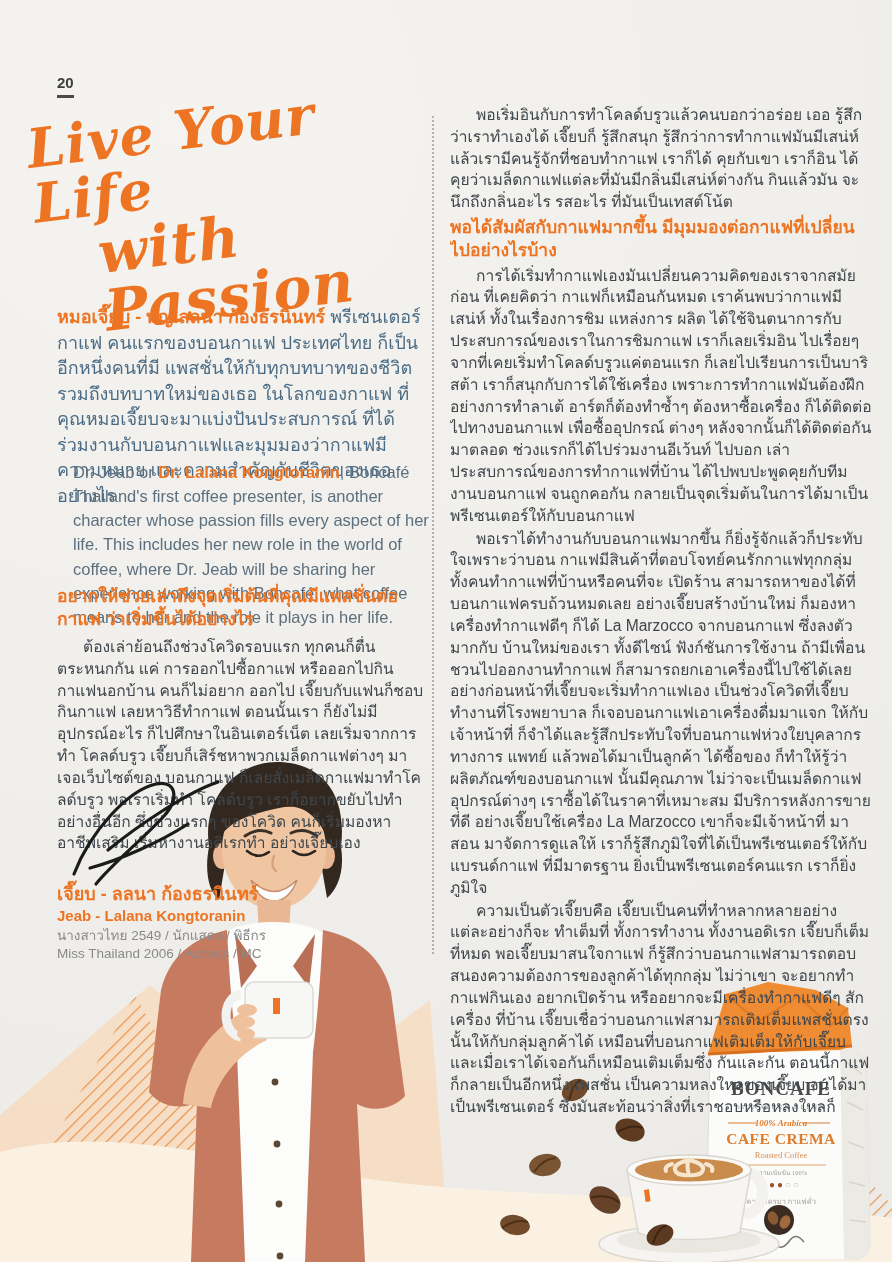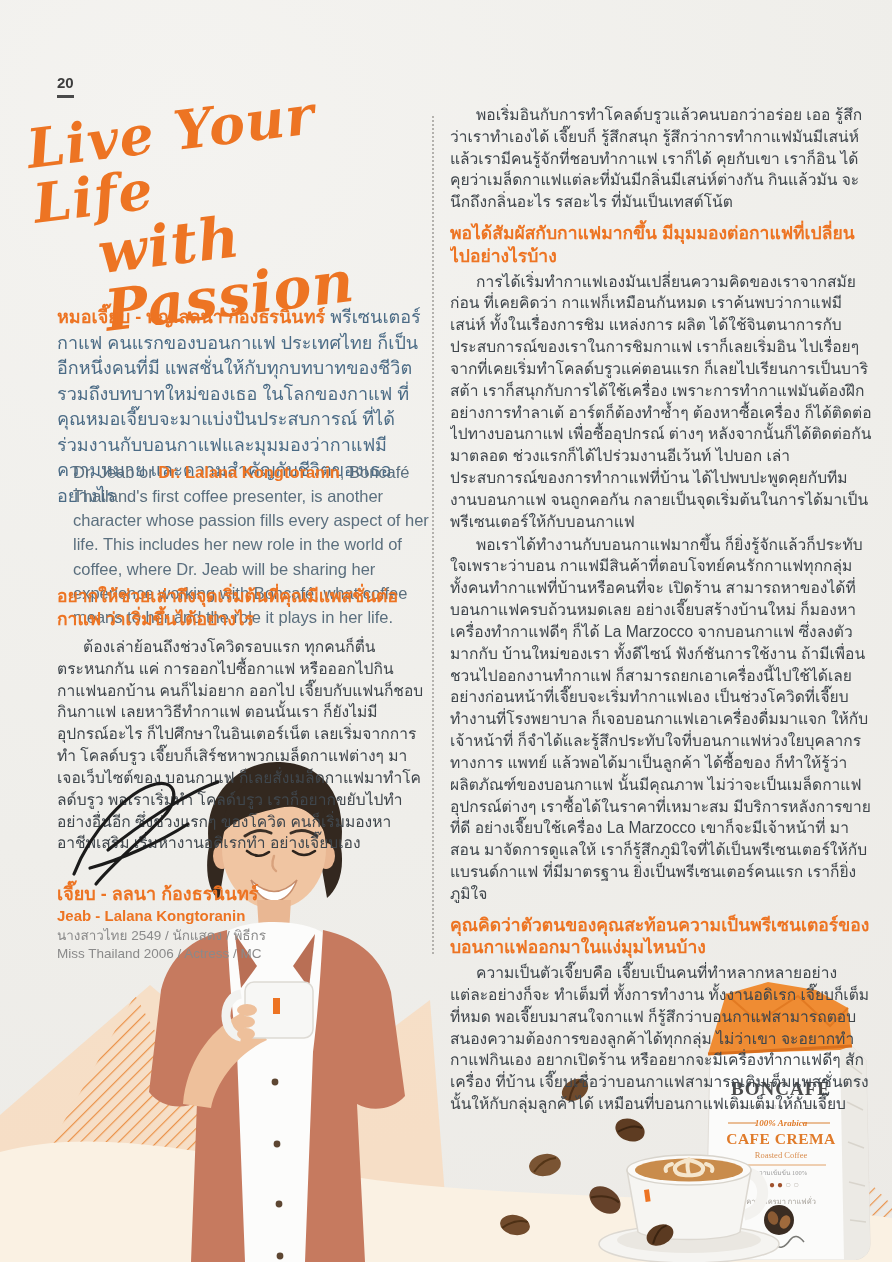--- a/index.html
+++ b/index.html
@@ -30,21 +30,21 @@
   .qhead{color:#ed7423;font-weight:bold;font-size:17.5px;line-height:1.3;}
   .q1h{position:absolute;left:57px;top:585px;width:362px;z-index:6;}
   .q1a{position:absolute;left:57px;top:636px;width:368px;z-index:6;}
   .para{font-size:15.6px;line-height:1.4;color:#3f464c;text-indent:26px;margin:0;}
 
   
   .divider{position:absolute;left:432px;top:116px;height:838px;border-left:2px dotted #b3b1ad;z-index:5;}
 
   
   .rightcol{position:absolute;left:450px;top:104px;width:424px;height:1010px;overflow:hidden;z-index:6;}
-  .rightcol .qhead{margin:9px 0 3px 0;}
+  .rightcol .qhead{margin:3px 0 3px 0;}
   .rightcol .para{margin:0 0 1px 0;}
 
   
   .caption{position:absolute;left:57px;top:882px;width:230px;z-index:7;line-height:1.35;}
   .cap-th{color:#ed7423;font-weight:bold;font-size:18px;}
   .cap-en{color:#ed7423;font-weight:bold;font-size:15px;}
   .cap-role{color:#8a8a8a;font-size:13.5px;}
 
   .sig{position:absolute;left:60px;top:772px;z-index:7;}
   .person{position:absolute;left:105px;top:752px;z-index:3;}
@@ -102,21 +102,20 @@
   <div class="qhead q1h">อยากให้ช่วยเล่าถึงจุดเริ่มต้นที่คุณมีแพสชั่นต่อกาแฟ ว่าเริ่มขึ้นได้อย่างไร</div>
   <p class="para q1a">ต้องเล่าย้อนถึงช่วงโควิดรอบแรก ทุกคนก็ตื่นตระหนกกัน แค่ การออกไปซื้อกาแฟ หรือออกไปกินกาแฟนอกบ้าน คนก็ไม่อยาก ออกไป เจี๊ยบกับแฟนก็ชอบกินกาแฟ เลยหาวิธีทำกาแฟ ตอนนั้นเรา ก็ยังไม่มีอุปกรณ์อะไร ก็ไปศึกษาในอินเตอร์เน็ต เลยเริ่มจากการทำ โคลด์บรูว เจี๊ยบก็เสิร์ชหาพวกเมล็ดกาแฟต่างๆ มาเจอเว็บไซต์ของ บอนกาแฟ ก็เลยสั่งเมล็ดกาแฟมาทำโคลด์บรูว พอเราเริ่มทำ โคลด์บรูว เราก็อยากขยับไปทำอย่างอื่นอีก ซึ่งช่วงแรกๆ ของโควิด คนก็เริ่มมองหาอาชีพเสริม เริ่มหางานอดิเรกทำ อย่างเจี๊ยบเอง</p>
 
   <div class="divider"></div>
 
   <div class="rightcol">
     <p class="para">พอเริ่มอินกับการทำโคลด์บรูวแล้วคนบอกว่าอร่อย เออ รู้สึกว่าเราทำเองได้ เจี๊ยบก็ รู้สึกสนุก รู้สึกว่าการทำกาแฟมันมีเสน่ห์ แล้วเรามีคนรู้จักที่ชอบทำกาแฟ เราก็ได้ คุยกับเขา เราก็อิน ได้คุยว่าเมล็ดกาแฟแต่ละที่มันมีกลิ่นมีเสน่ห์ต่างกัน กินแล้วมัน จะนึกถึงกลิ่นอะไร รสอะไร ที่มันเป็นเทสต์โน้ต</p>
     <div class="qhead">พอได้สัมผัสกับกาแฟมากขึ้น มีมุมมองต่อกาแฟที่เปลี่ยนไปอย่างไรบ้าง</div>
     <p class="para">การได้เริ่มทำกาแฟเองมันเปลี่ยนความคิดของเราจากสมัยก่อน ที่เคยคิดว่า กาแฟก็เหมือนกันหมด เราค้นพบว่ากาแฟมีเสน่ห์ ทั้งในเรื่องการชิม แหล่งการ ผลิต ได้ใช้จินตนาการกับประสบการณ์ของเราในการชิมกาแฟ เราก็เลยเริ่มอิน ไปเรื่อยๆ จากที่เคยเริ่มทำโคลด์บรูวแค่ตอนแรก ก็เลยไปเรียนการเป็นบาริสต้า เราก็สนุกกับการได้ใช้เครื่อง เพราะการทำกาแฟมันต้องฝึก อย่างการทำลาเต้ อาร์ตก็ต้องทำซ้ำๆ ต้องหาซื้อเครื่อง ก็ได้ติดต่อไปทางบอนกาแฟ เพื่อซื้ออุปกรณ์ ต่างๆ หลังจากนั้นก็ได้ติดต่อกันมาตลอด ช่วงแรกก็ได้ไปร่วมงานอีเว้นท์ ไปบอก เล่าประสบการณ์ของการทำกาแฟที่บ้าน ได้ไปพบปะพูดคุยกับทีมงานบอนกาแฟ จนถูกคอกัน กลายเป็นจุดเริ่มต้นในการได้มาเป็นพรีเซนเตอร์ให้กับบอนกาแฟ</p>
     <p class="para">พอเราได้ทำงานกับบอนกาแฟมากขึ้น ก็ยิ่งรู้จักแล้วก็ประทับใจเพราะว่าบอน กาแฟมีสินค้าที่ตอบโจทย์คนรักกาแฟทุกกลุ่ม ทั้งคนทำกาแฟที่บ้านหรือคนที่จะ เปิดร้าน สามารถหาของได้ที่บอนกาแฟครบถ้วนหมดเลย อย่างเจี๊ยบสร้างบ้านใหม่ ก็มองหาเครื่องทำกาแฟดีๆ ก็ได้ La Marzocco จากบอนกาแฟ ซึ่งลงตัวมากกับ บ้านใหม่ของเรา ทั้งดีไซน์ ฟังก์ชันการใช้งาน ถ้ามีเพื่อนชวนไปออกงานทำกาแฟ ก็สามารถยกเอาเครื่องนี้ไปใช้ได้เลย อย่างก่อนหน้าที่เจี๊ยบจะเริ่มทำกาแฟเอง เป็นช่วงโควิดที่เจี๊ยบทำงานที่โรงพยาบาล ก็เจอบอนกาแฟเอาเครื่องดื่มมาแจก ให้กับเจ้าหน้าที่ ก็จำได้และรู้สึกประทับใจที่บอนกาแฟห่วงใยบุคลากรทางการ แพทย์ แล้วพอได้มาเป็นลูกค้า ได้ซื้อของ ก็ทำให้รู้ว่าผลิตภัณฑ์ของบอนกาแฟ นั้นมีคุณภาพ ไม่ว่าจะเป็นเมล็ดกาแฟ อุปกรณ์ต่างๆ เราซื้อได้ในราคาที่เหมาะสม มีบริการหลังการขายที่ดี อย่างเจี๊ยบใช้เครื่อง La Marzocco เขาก็จะมีเจ้าหน้าที่ มาสอน มาจัดการดูแลให้ เราก็รู้สึกภูมิใจที่ได้เป็นพรีเซนเตอร์ให้กับแบรนด์กาแฟ ที่มีมาตรฐาน ยิ่งเป็นพรีเซนเตอร์คนแรก เราก็ยิ่งภูมิใจ</p>
-    <div class="qhead">คุณคิดว่าตัวตนของคุณสะท้อนความเป็นพรีเซนเตอร์ของ บอนกาแฟออกมาในแง่มุมไหนบ้าง</div>
     <p class="para">ความเป็นตัวเจี๊ยบคือ เจี๊ยบเป็นคนที่ทำหลากหลายอย่าง แต่ละอย่างก็จะ ทำเต็มที่ ทั้งการทำงาน ทั้งงานอดิเรก เจี๊ยบก็เต็มที่หมด พอเจี๊ยบมาสนใจกาแฟ ก็รู้สึกว่าบอนกาแฟสามารถตอบสนองความต้องการของลูกค้าได้ทุกกลุ่ม ไม่ว่าเขา จะอยากทำกาแฟกินเอง อยากเปิดร้าน หรืออยากจะมีเครื่องทำกาแฟดีๆ สักเครื่อง ที่บ้าน เจี๊ยบเชื่อว่าบอนกาแฟสามารถเติมเต็มแพสชั่นตรงนั้นให้กับกลุ่มลูกค้าได้ เหมือนที่บอนกาแฟเติมเต็มให้กับเจี๊ยบ และเมื่อเราได้เจอกันก็เหมือนเติมเต็มซึ่ง กันและกัน ตอนนี้กาแฟก็กลายเป็นอีกหนึ่งแพสชั่น เป็นความหลงใหลของเจี๊ยบ จนได้มาเป็นพรีเซนเตอร์ ซึ่งมันสะท้อนว่าสิ่งที่เราชอบหรือหลงใหลก็สามารถ ทำให้คนอื่นเห็นได้ ก็รู้สึกเป็นเกียรติและดีใจมากๆ ที่ได้ร่วมงานกับบอนกาแฟ ที่เป็นมืออาชีพด้านกาแฟจริงๆ ซึ่งเจี๊ยบเชื่อว่างานนี้จะช่วยเพิ่มศักยภาพของเรา ด้านการทำกาแฟและงานอื่นๆ ด้วย</p>
 
   </div>
 
   <svg class="person" width="345" height="510" viewBox="0 0 345 510">
 
     <path d="M104,95 C96,38 140,8 175,10 C220,12 242,45 236,95 C240,120 232,138 222,146 L214,100 L122,100 L114,148 C102,138 100,115 104,95 Z" fill="#33281f"></path>
 
     <ellipse cx="117" cy="104" rx="9" ry="13" fill="#e9b793"></ellipse>
     <ellipse cx="221" cy="104" rx="9" ry="13" fill="#e9b793"></ellipse>

